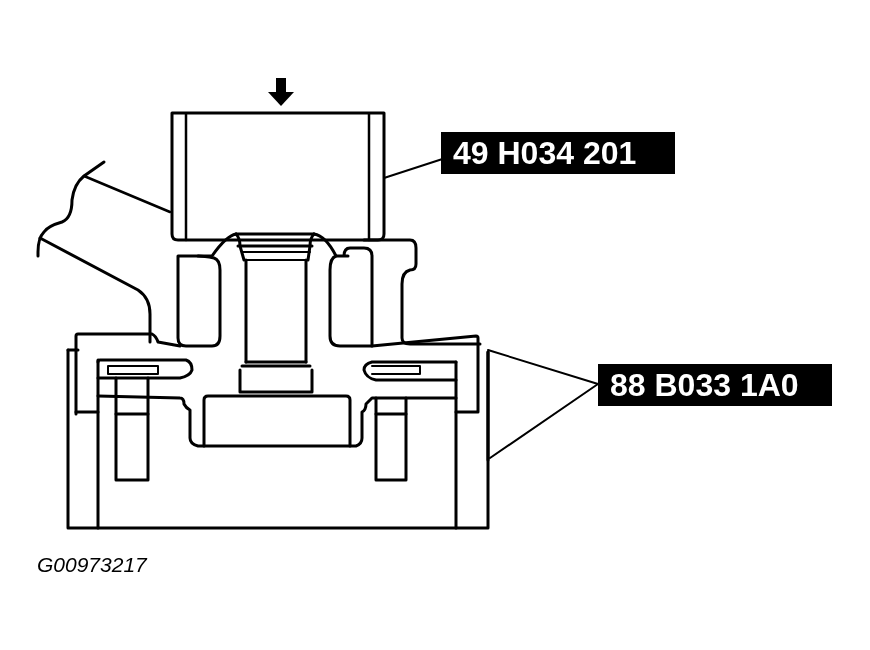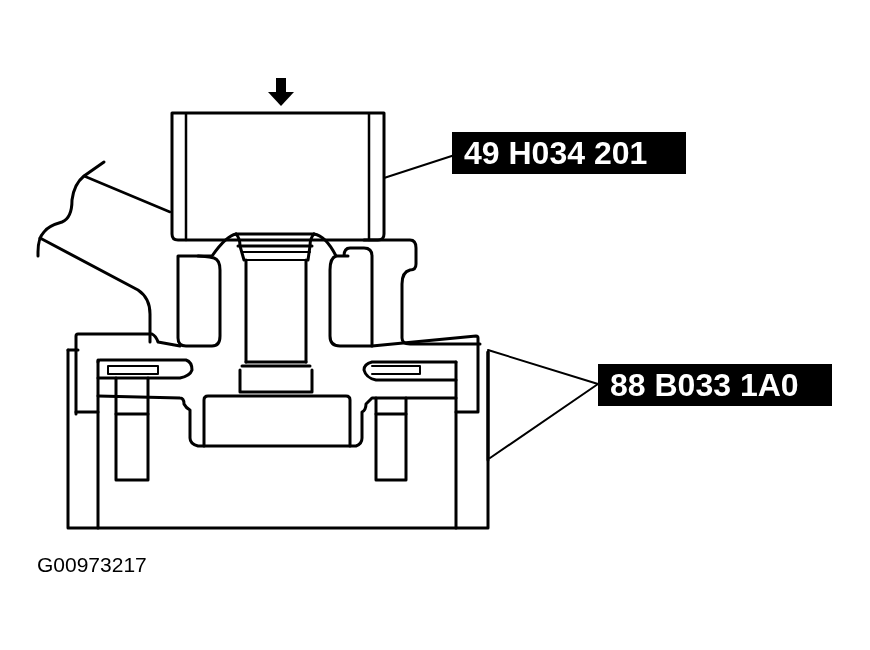--- a/index.html
+++ b/index.html
@@ -4,25 +4,25 @@
   <style>
     html, body { margin: 0; padding: 0; background: #ffffff; }
     body { width: 870px; height: 650px; position: relative; overflow: hidden; font-family: "Liberation Sans", sans-serif; }
     .diagram { position: absolute; left: 0; top: 0; width: 870px; height: 650px; }
     .callout {
       position: absolute; background: #000000; color: #ffffff;
       font-family: "Liberation Sans", sans-serif; font-weight: bold;
       font-size: 32px; line-height: 42px; height: 42px; padding: 0 12px 0 12px;
       white-space: nowrap; letter-spacing: 0px;
     }
-    #callout-1 { left: 452px; top: 132px; width: 210px; }
+    #callout-1 { left: 441px; top: 132px; width: 210px; }
     #callout-2 { left: 598px; top: 364px; width: 210px; }
     .figure-id {
       position: absolute; left: 37px; top: 553px;
-      font-family: "Liberation Sans", sans-serif; font-size: 21px; color: #000000;
+      font-family: "Liberation Sans", sans-serif; font-size: 21px; color: #000000; font-style: italic;
     }
   </style>
 </head>
 <body>
 
 <svg class="diagram" viewBox="0 0 870 650" xmlns="http://www.w3.org/2000/svg">
   <g fill="none" stroke="#000" stroke-width="3" stroke-linejoin="round" stroke-linecap="round">
 
     <g>
       <rect x="276" y="78" width="10" height="16" fill="#000" stroke="none"></rect>

